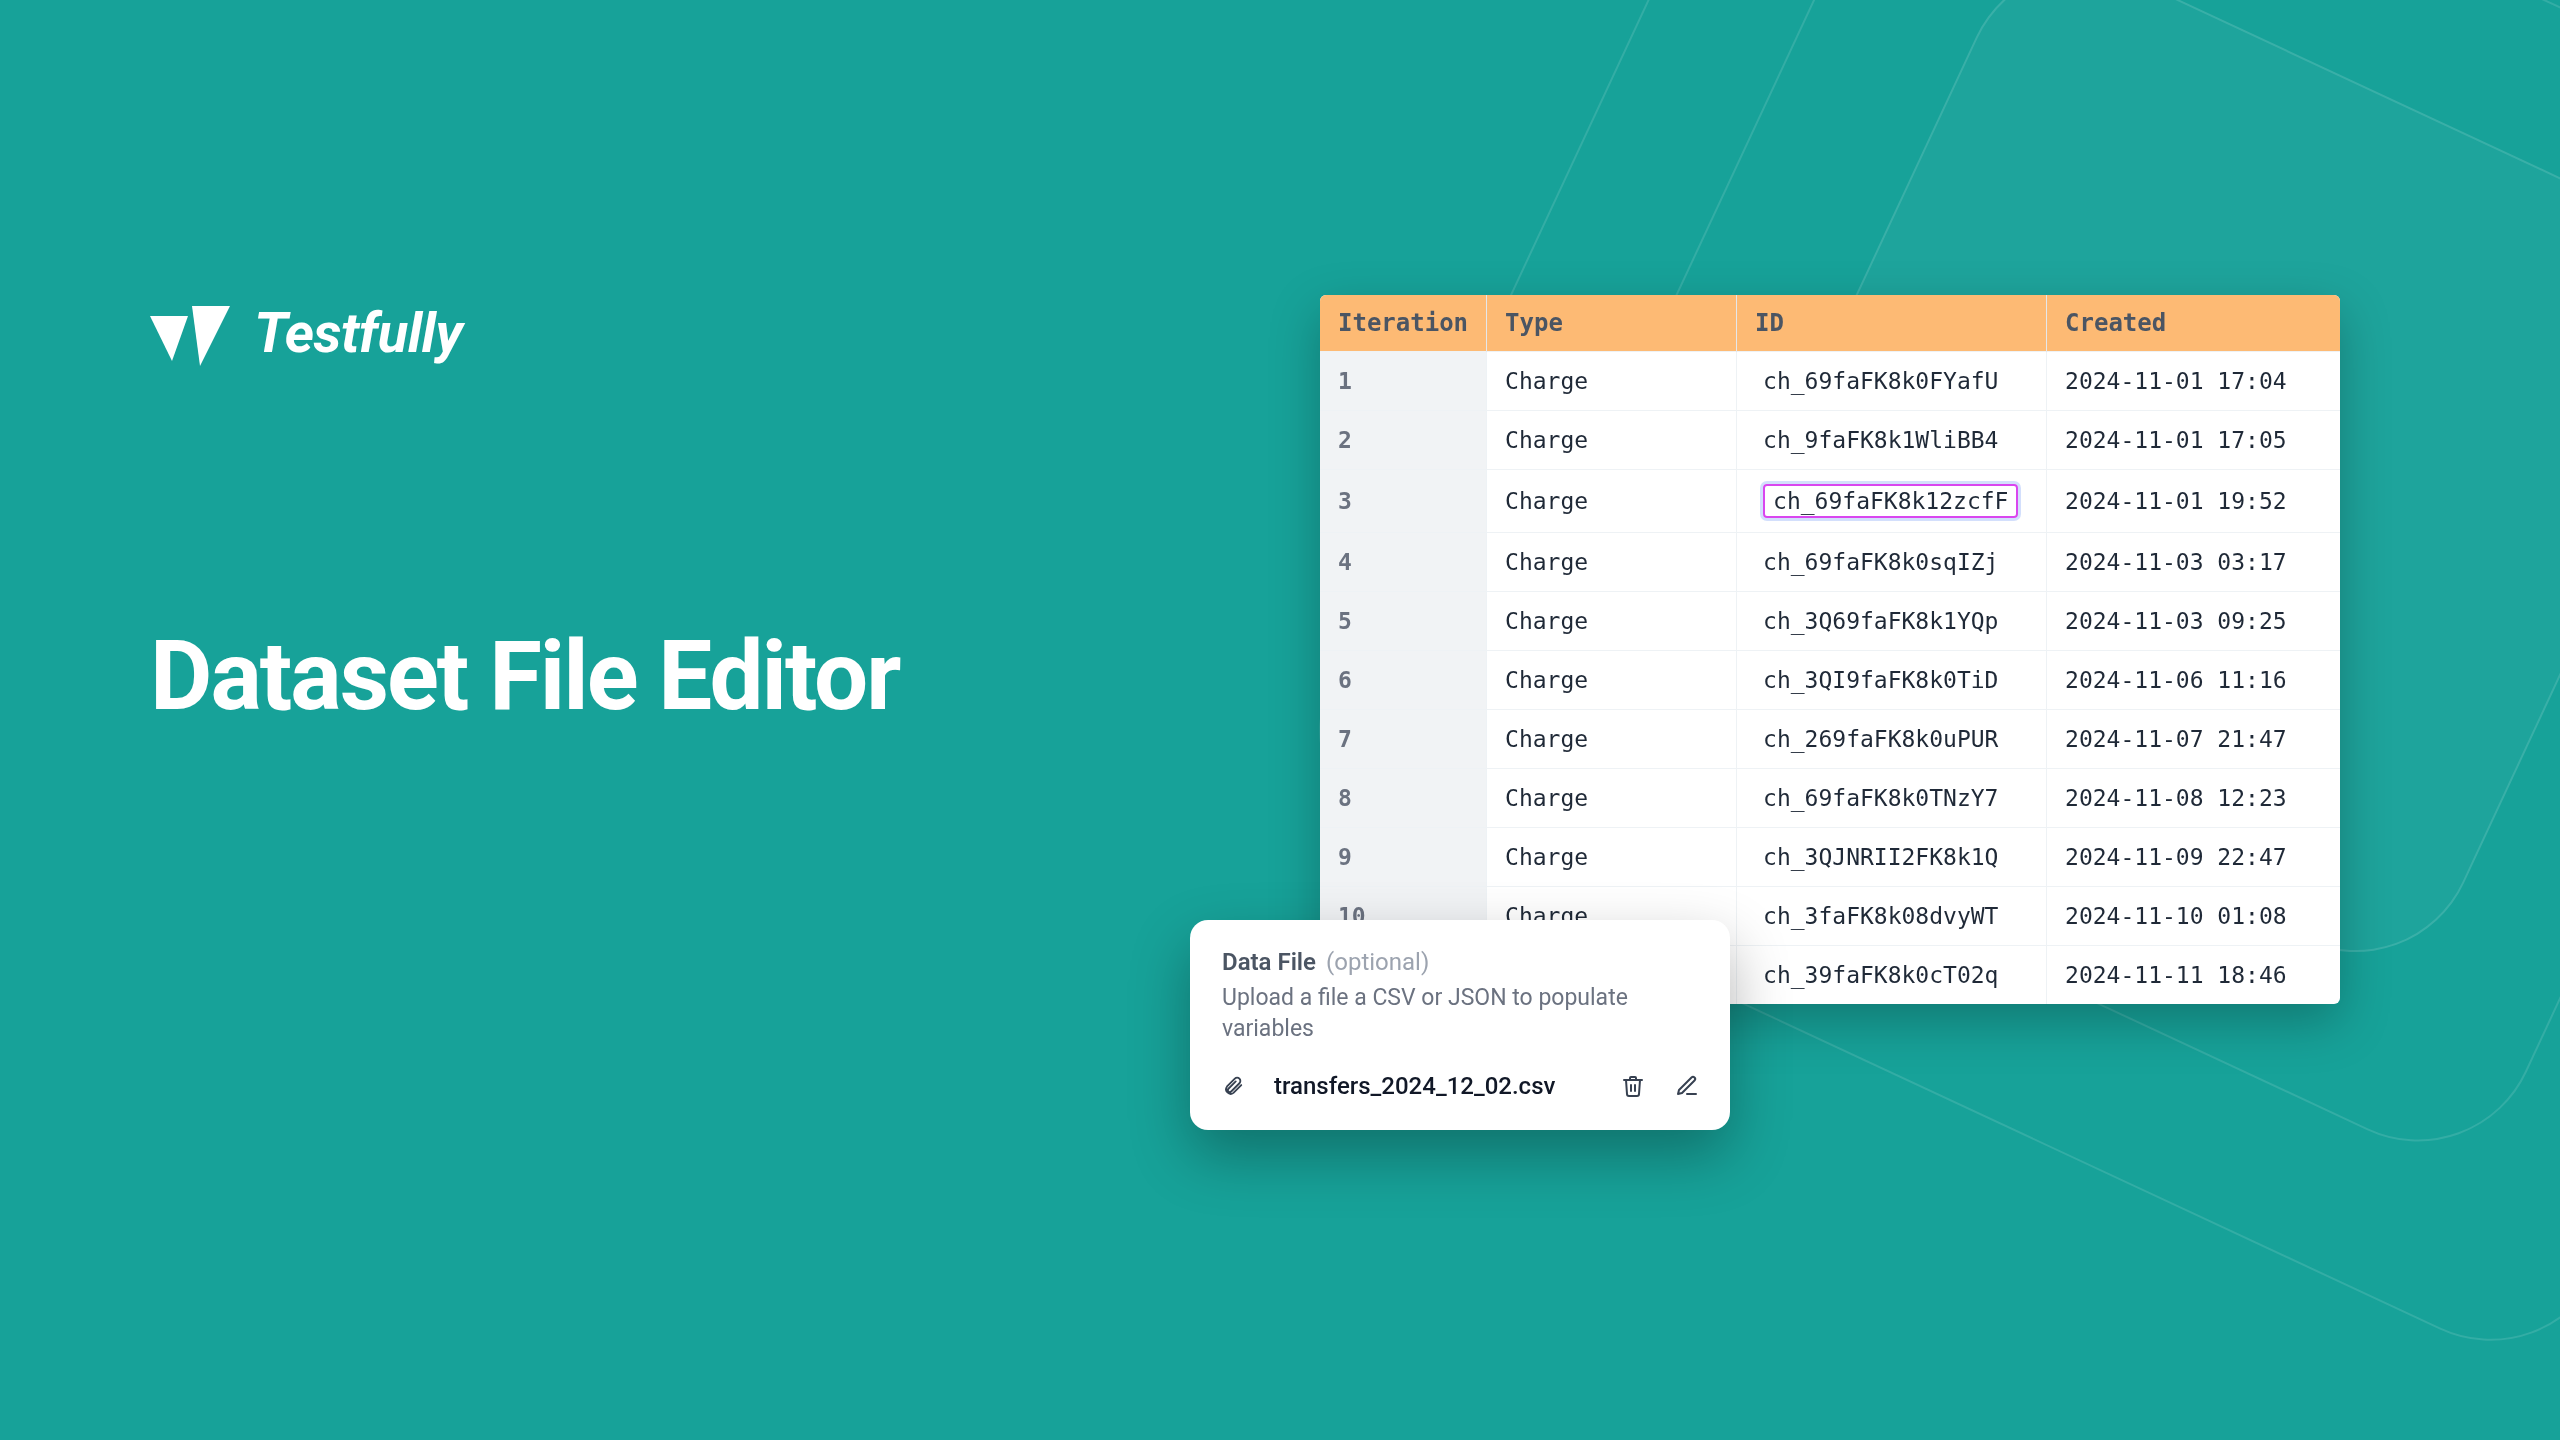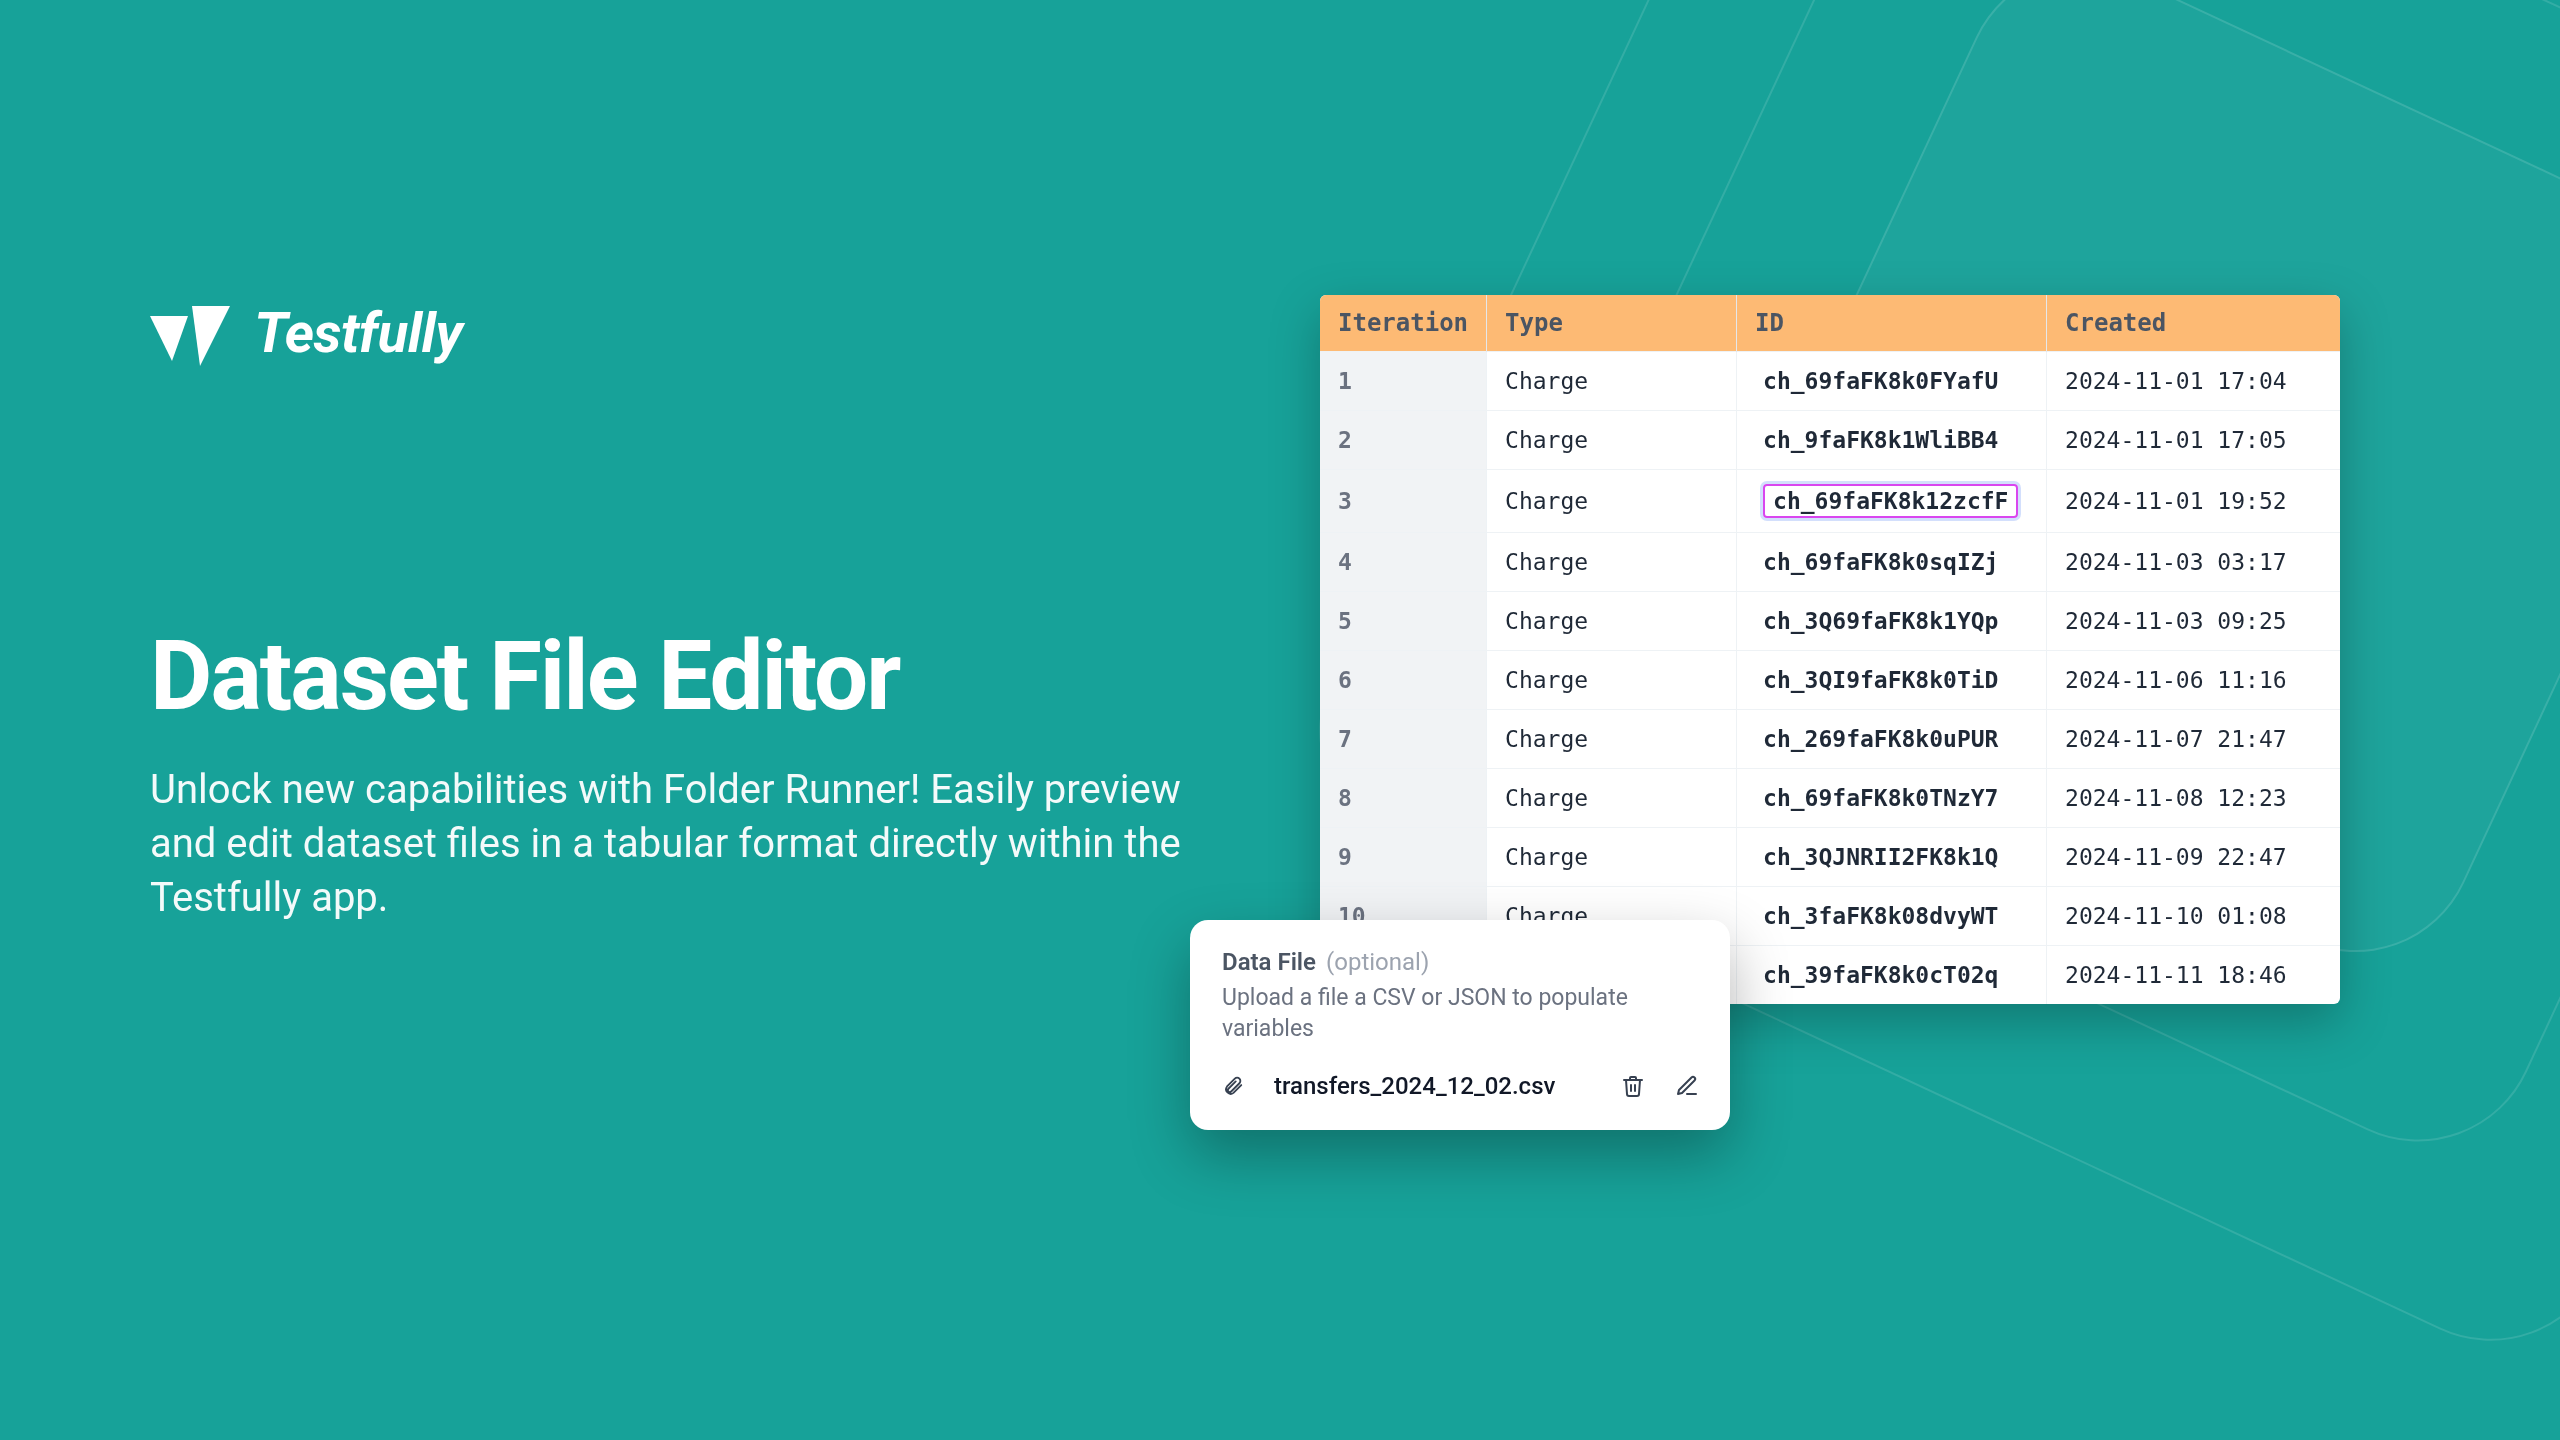--- a/index.html
+++ b/index.html
@@ -93,21 +93,21 @@
     white-space: nowrap;
   }
   .tbl td:last-child { border-right: none; }
   .col-iter {
     width: 140px;
     background: #F1F3F5;
     color: #6b7280;
     font-weight: 700;
   }
   .col-type { width: 250px; }
-  .col-id { width: 310px; font-weight: bold; }
+  .col-id { width: 310px; }
   .col-created { }
   .id-cell-inner {
     display: inline-block;
     padding: 2px 8px;
     border-radius: 4px;
   }
   .selected .id-cell-inner {
     border: 2px solid #d946ef;
     box-shadow: 0 0 0 3px rgba(79,126,243,0.25);
     margin-left: 8px;
@@ -172,21 +172,20 @@
 
 <div class="left">
   <div class="logo-row">
     <svg class="logo-mark" viewBox="0 0 80 60">
       <path d="M0 10 L38 10 L22 55 Z" fill="#fff"></path>
       <path d="M42 0 L80 0 L50 60 Z" fill="#fff"></path>
     </svg>
     <span class="logo-text">Testfully</span>
   </div>
   <h1 class="title">Dataset File Editor</h1>
-  <p class="desc">Unlock new capabilities with Folder Runner! Easily preview and edit dataset files in a tabular format directly within the Testfully app.</p>
 </div>
 
 <div class="table-panel">
   <table class="tbl">
     <thead>
       <tr>
         <th class="col-iter">Iteration</th>
         <th class="col-type">Type</th>
         <th class="col-id">ID</th>
         <th class="col-created">Created</th>

